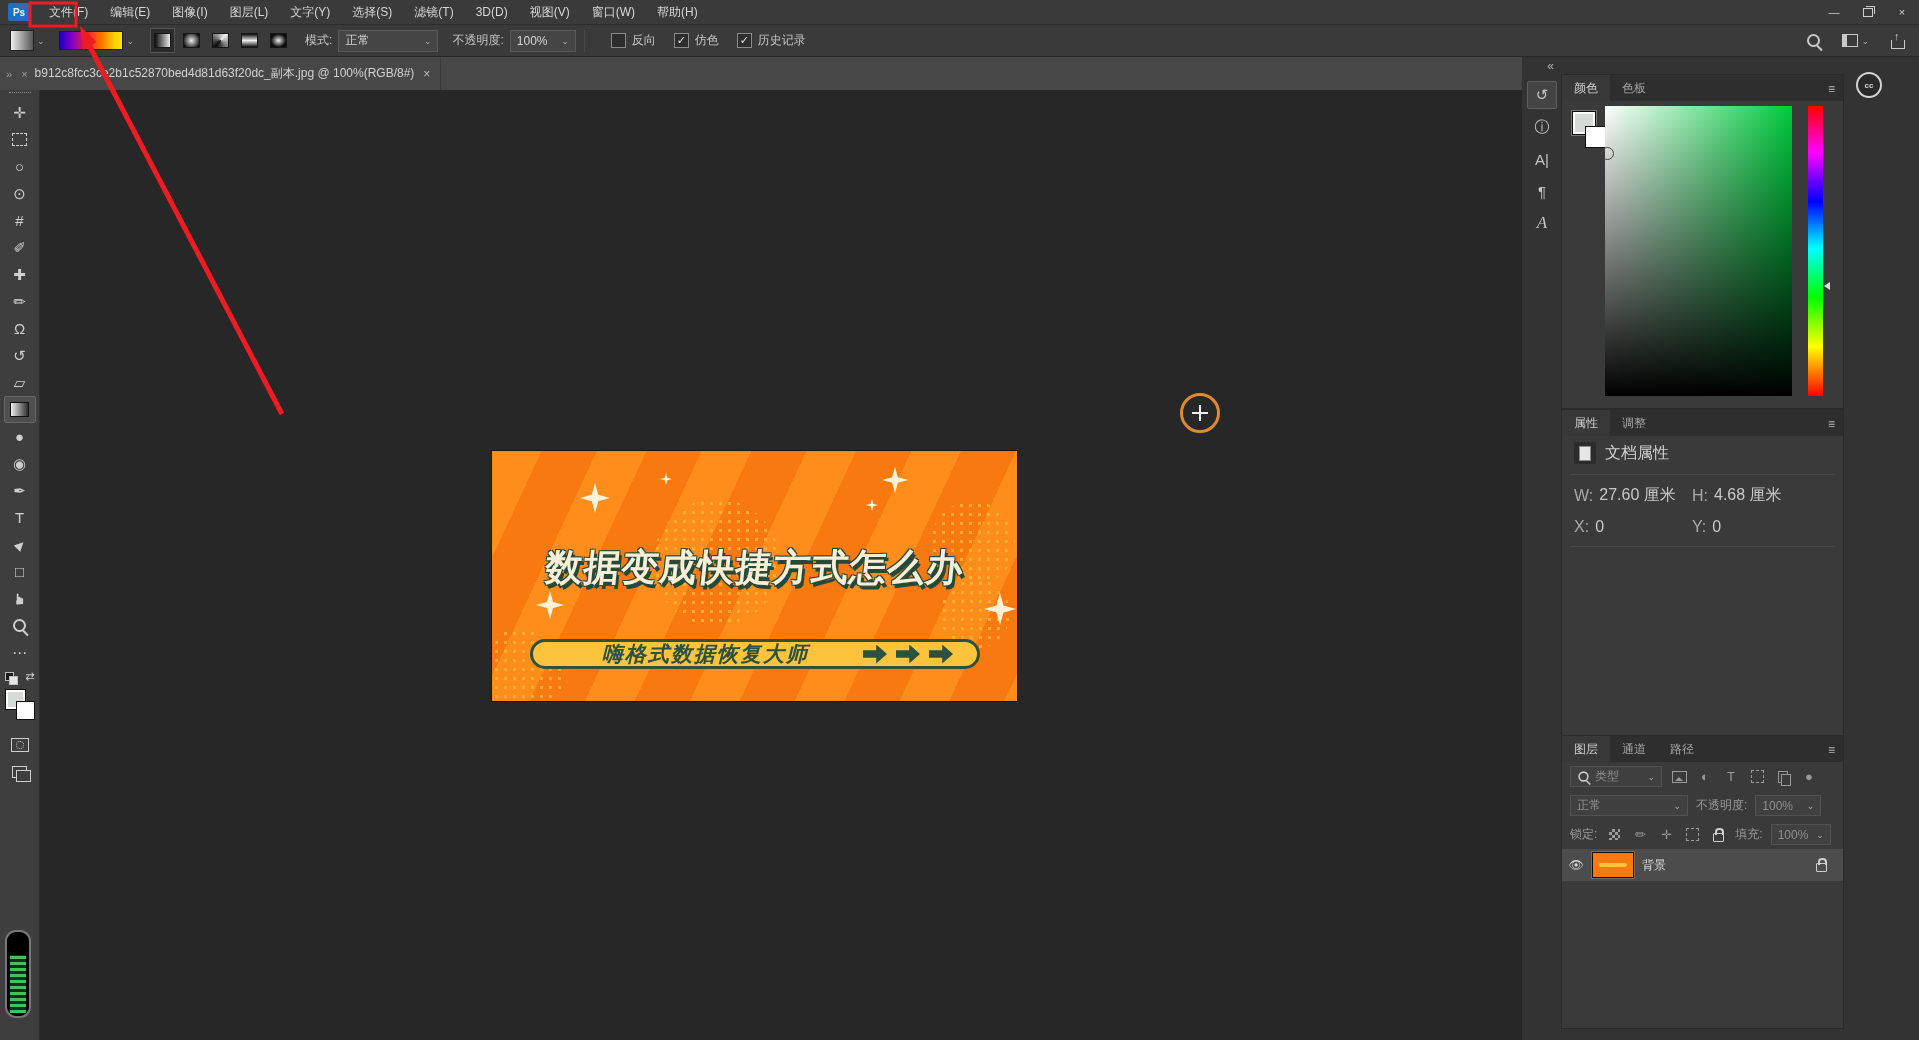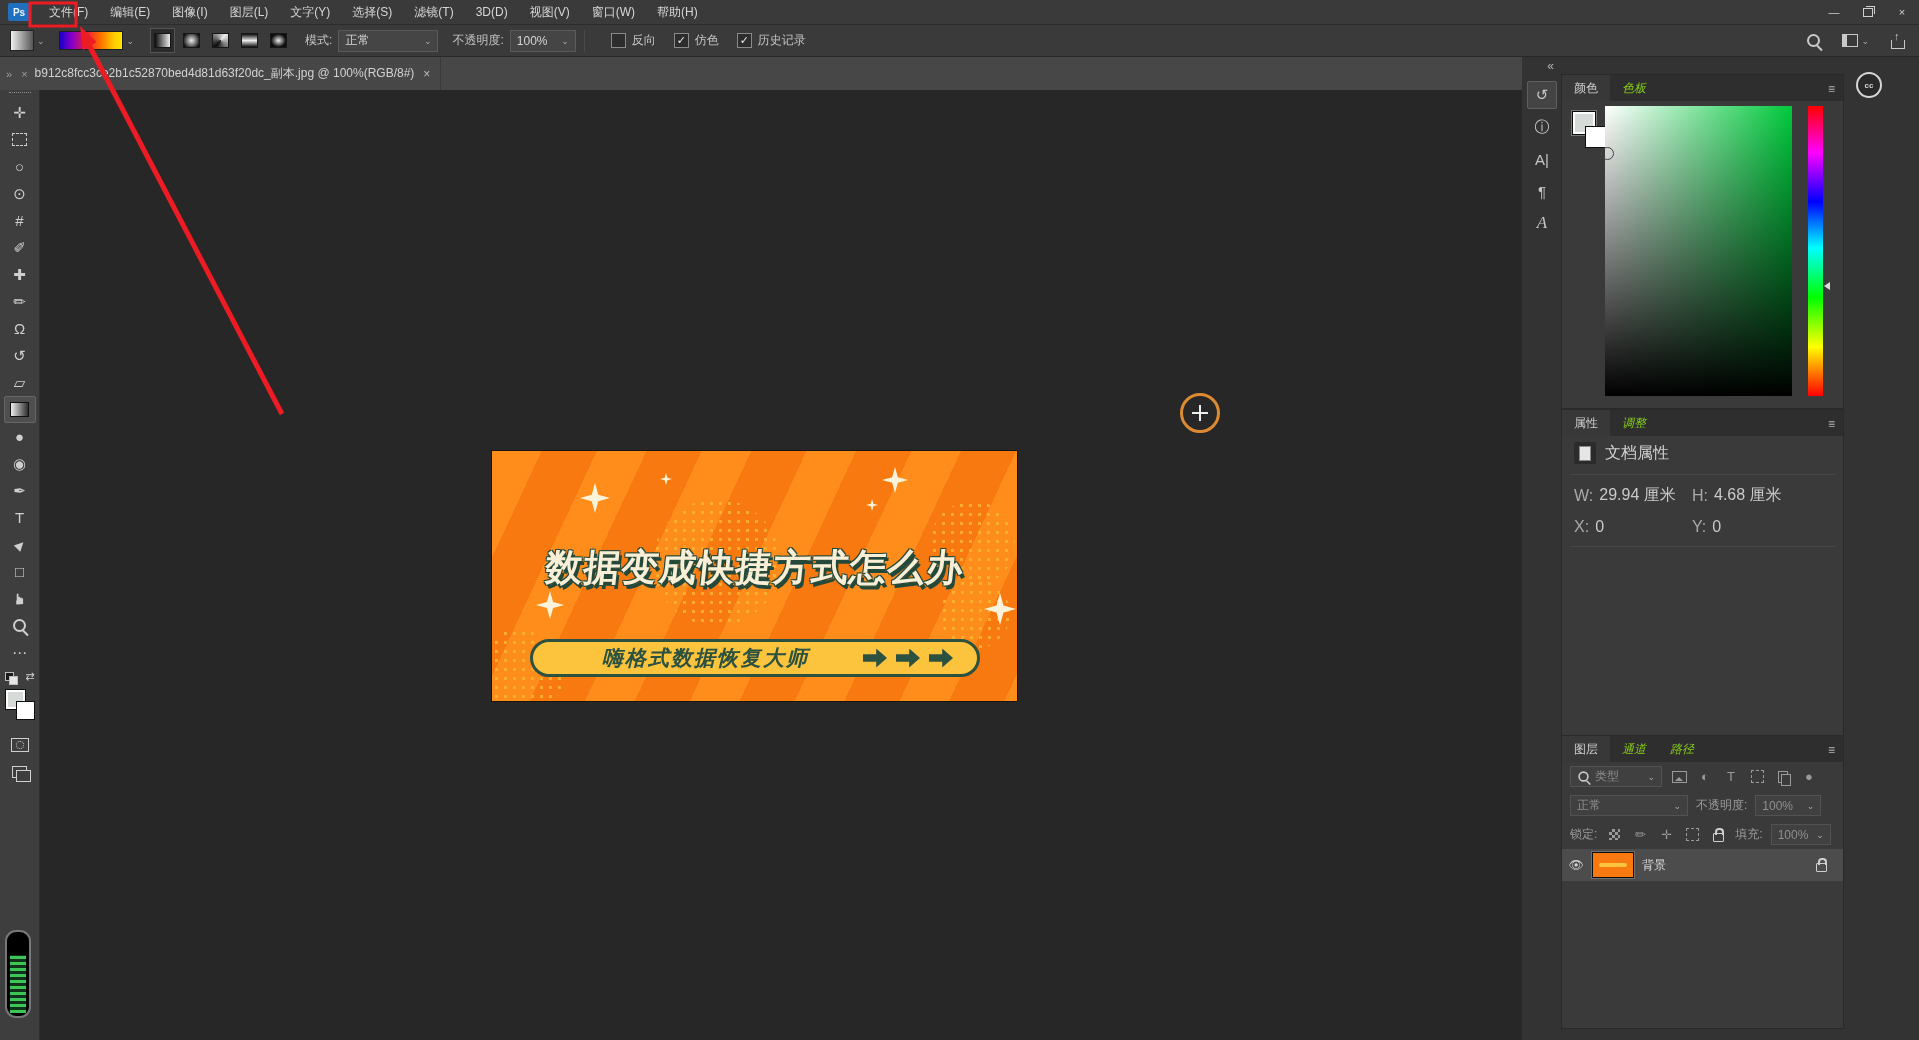--- a/index.html
+++ b/index.html
@@ -82,36 +82,36 @@
     background:repeating-linear-gradient(to top,#3ec457 0 3px,#10321a 3px 6px);}
   
   #canvas-area{left:40px;top:90px;width:1482px;height:950px;background:#272727;z-index:1;}
   #banner{left:492px;top:451px;width:525px;height:250px;z-index:2;overflow:hidden;box-shadow:0 0 0 1px #161616;
     background:repeating-linear-gradient(115deg,#ff8d1c 0 45px,#f8790f 45px 95px);}
   .dots{position:absolute;border-radius:50%;background-image:radial-gradient(#f9b233 1.6px,transparent 2px);background-size:9px 9px;opacity:.9;}
   .star{position:absolute;background:#fbf3d9;clip-path:polygon(50% 0,61% 39%,100% 50%,61% 61%,50% 100%,39% 61%,0 50%,39% 39%);}
   #banner-title{position:absolute;left:0;right:0;top:92px;text-align:center;font-size:37px;font-weight:900;color:#f9eed6;
     letter-spacing:1px;transform:skewX(-6deg);
     text-shadow:-1px -1px 0 #24493a,1px -1px 0 #24493a,-1px 1px 0 #24493a,1px 1px 0 #24493a,3px 4px 0 #24493a;}
-  #banner-pill{position:absolute;left:38px;top:188px;width:450px;height:38px;background:#fcc33c;border:3px solid #2b5140;
+  #banner-pill{position:absolute;left:38px;top:188px;width:450px;height:30px;background:#fcc33c;border:3px solid #2b5140;
     border-radius:26px;display:flex;align-items:center;padding:0 24px;box-sizing:border-box;}
   #pill-text{flex:1;text-align:center;color:#2b5140;font-size:21px;font-weight:bold;font-style:italic;letter-spacing:2px;}
   .pill-arrow{width:24px;height:19px;background:#2b5140;margin-left:9px;
     clip-path:polygon(0 30%,55% 30%,55% 0,100% 50%,55% 100%,55% 70%,0 70%);}
   
   #cursor-ring{left:1180px;top:393px;width:34px;height:34px;border:3px solid #dd8a33;border-radius:50%;z-index:4;
     display:flex;align-items:center;justify-content:center;}
   #cursor-ring .cross{position:relative;width:16px;height:16px;}
   #cursor-ring .cross::before{content:"";position:absolute;left:0;right:0;top:7px;height:2px;background:#eee;}
   #cursor-ring .cross::after{content:"";position:absolute;top:0;bottom:0;left:7px;width:2px;background:#eee;}
   
   #history-panel{left:1310px;top:75px;width:210px;height:158px;background:#383838;z-index:10;box-shadow:0 3px 10px rgba(0,0,0,.5);}
   .panel-header{height:26px;background:#2e2e2e;display:flex;align-items:flex-end;}
   .panel-tab{font-size:12px;color:#cfcfcf;padding:5px 12px;background:#383838;height:16px;}
-  .panel-tab.inactive{background:transparent;color:#84cc16;font-style:italic;}
+  .panel-tab.inactive{background:transparent;color:#a3a3a3;}
   .panel-header .hdr-icons{margin-left:auto;color:#b5b5b5;font-size:12px;display:flex;gap:7px;padding:0 8px 5px 0;align-items:center;}
   .hist-row{height:22px;display:flex;align-items:center;gap:6px;padding:0 4px;}
   .hist-row.selected{background:#565656;}
   .hist-row .lead{width:16px;display:flex;justify-content:center;color:#bdbdbd;font-size:11px;}
   .lead-box{width:11px;height:11px;border:1px solid #777;background:#303030;}
   .thumb-banner{width:26px;height:15px;background:#f8790f;border:1px solid #111;position:relative;}
   .thumb-banner::after{content:"";position:absolute;left:4px;top:6px;right:4px;height:3px;background:#fcc33c;border-radius:2px;}
   .thumb-doc{width:13px;height:15px;background:#e8e8e8;border:1px solid #999;position:relative;}
   .thumb-doc::after{content:"";position:absolute;left:2px;top:3px;right:2px;height:1px;background:#888;box-shadow:0 3px 0 #888,0 6px 0 #888;}
   .hist-label{color:#d2d2d2;font-size:12px;white-space:nowrap;overflow:hidden;}
@@ -479,21 +479,21 @@
   <div class="prop-row" id="docprops-row">
     <span class="doc-ic">
         <span></span>
       </span>
     <span style="color:#d2d2d2;">文档属性</span>
   </div>
   <div class="pdivider"></div>
   <div class="prop-row">
     <span class="prop-col">
         <span class="prop-label">W:</span>
-        <span>29.94 厘米</span>
+        <span>27.60 厘米</span>
       </span>
     <span class="prop-col">
         <span class="prop-label">H:</span>
         <span>4.68 厘米</span>
       </span>
   </div>
   <div class="prop-row">
     <span class="prop-col">
         <span class="prop-label">X:</span>
         <span>0</span>

